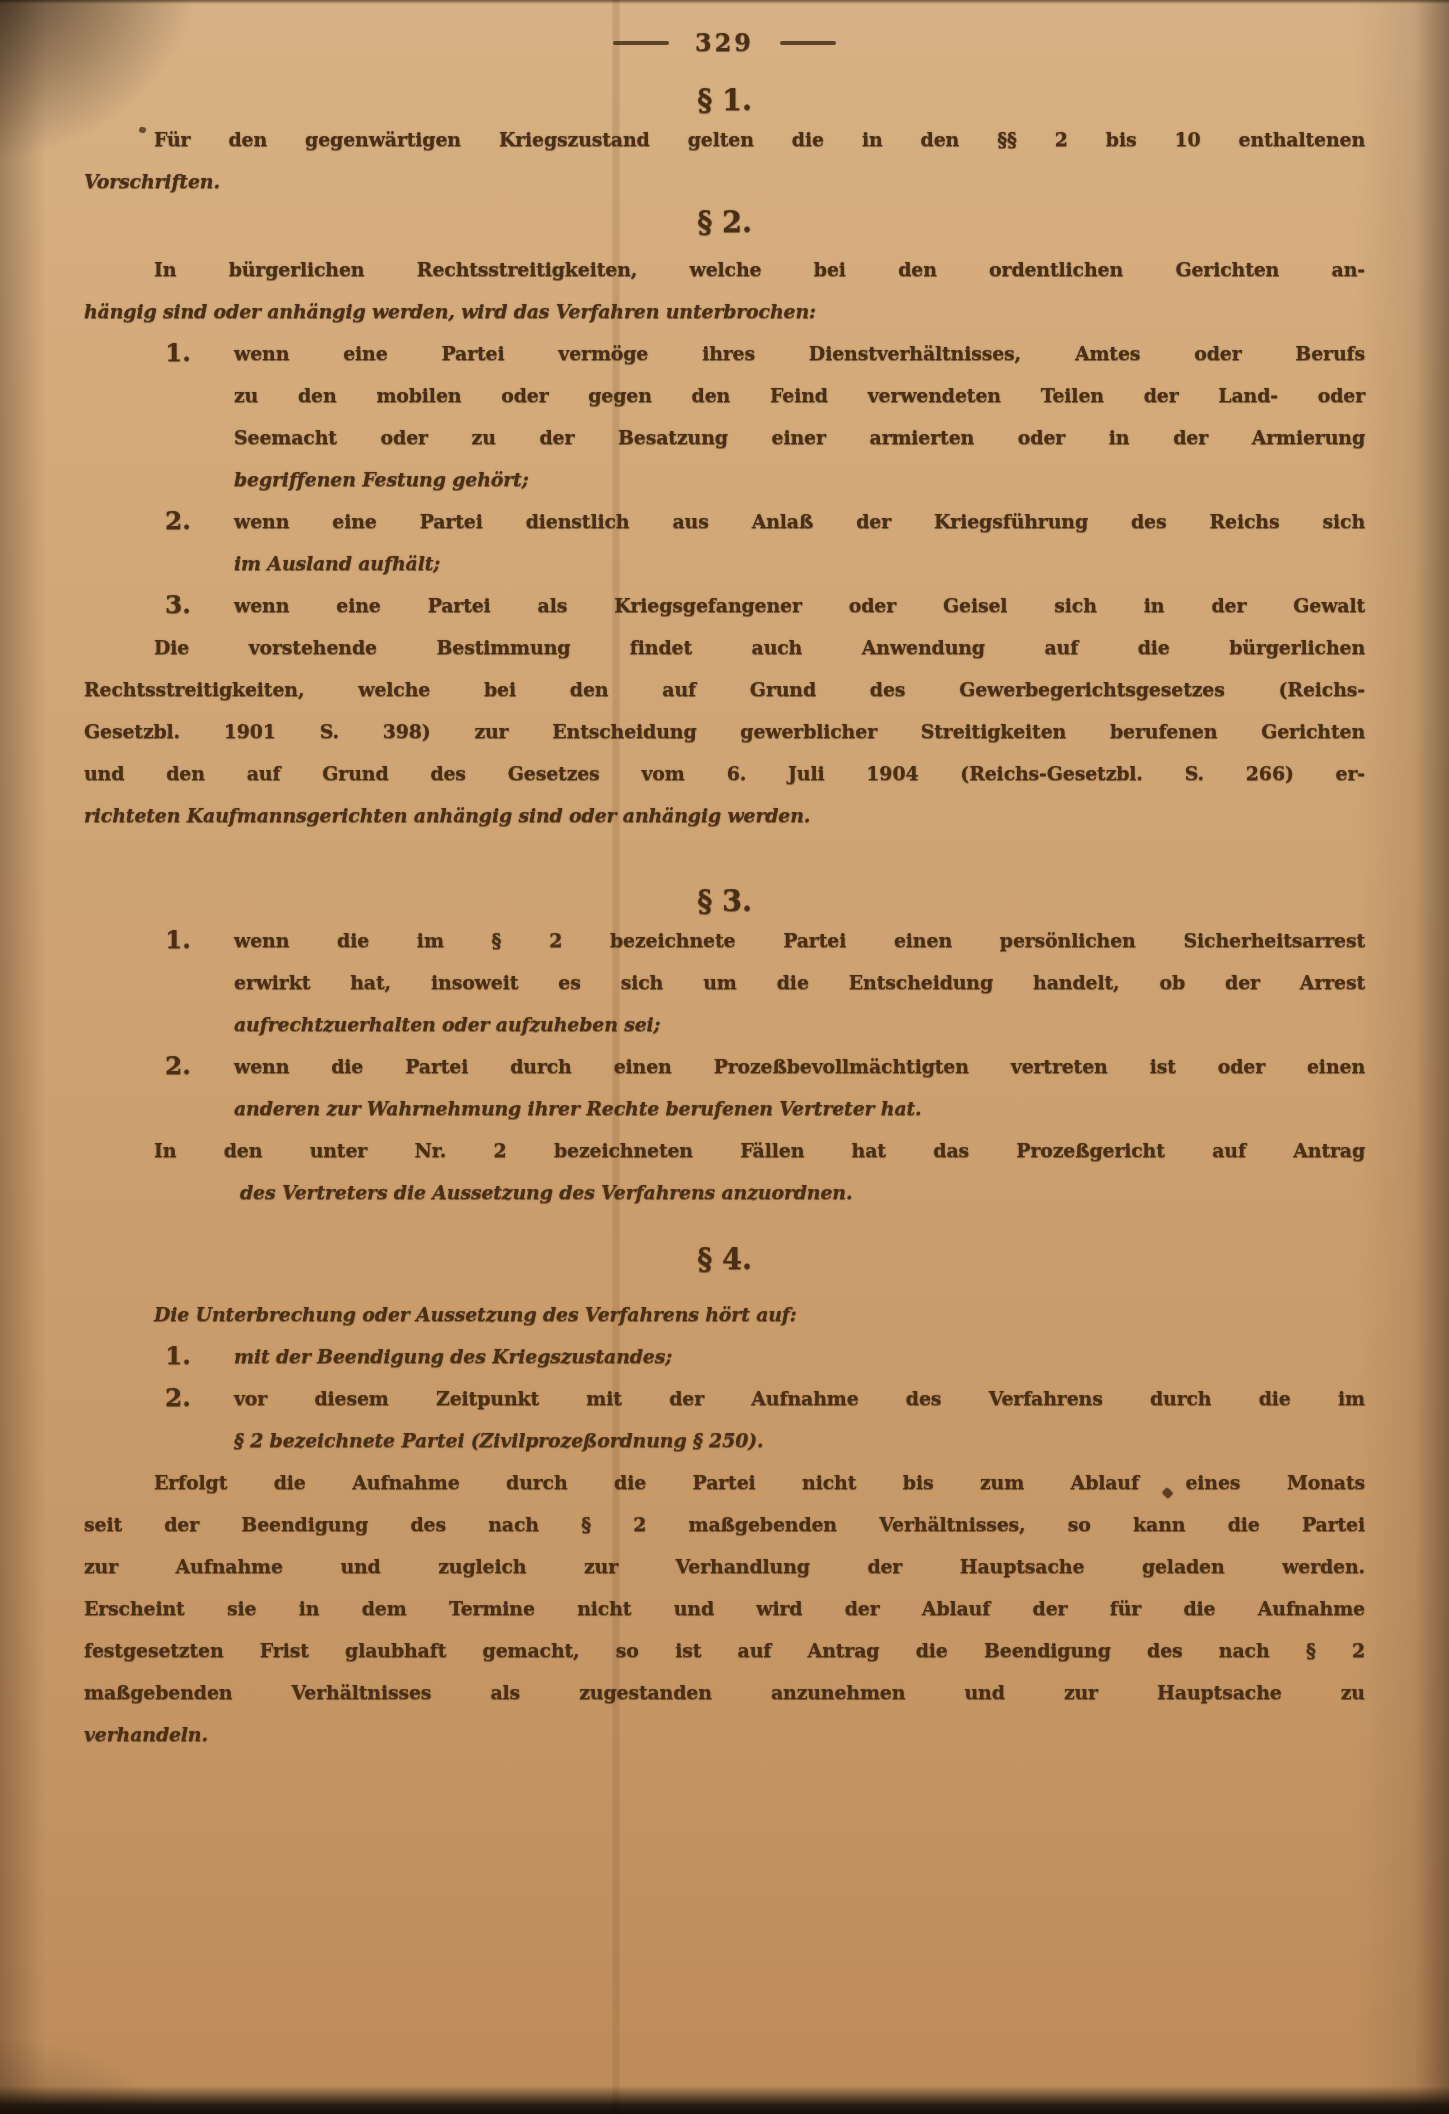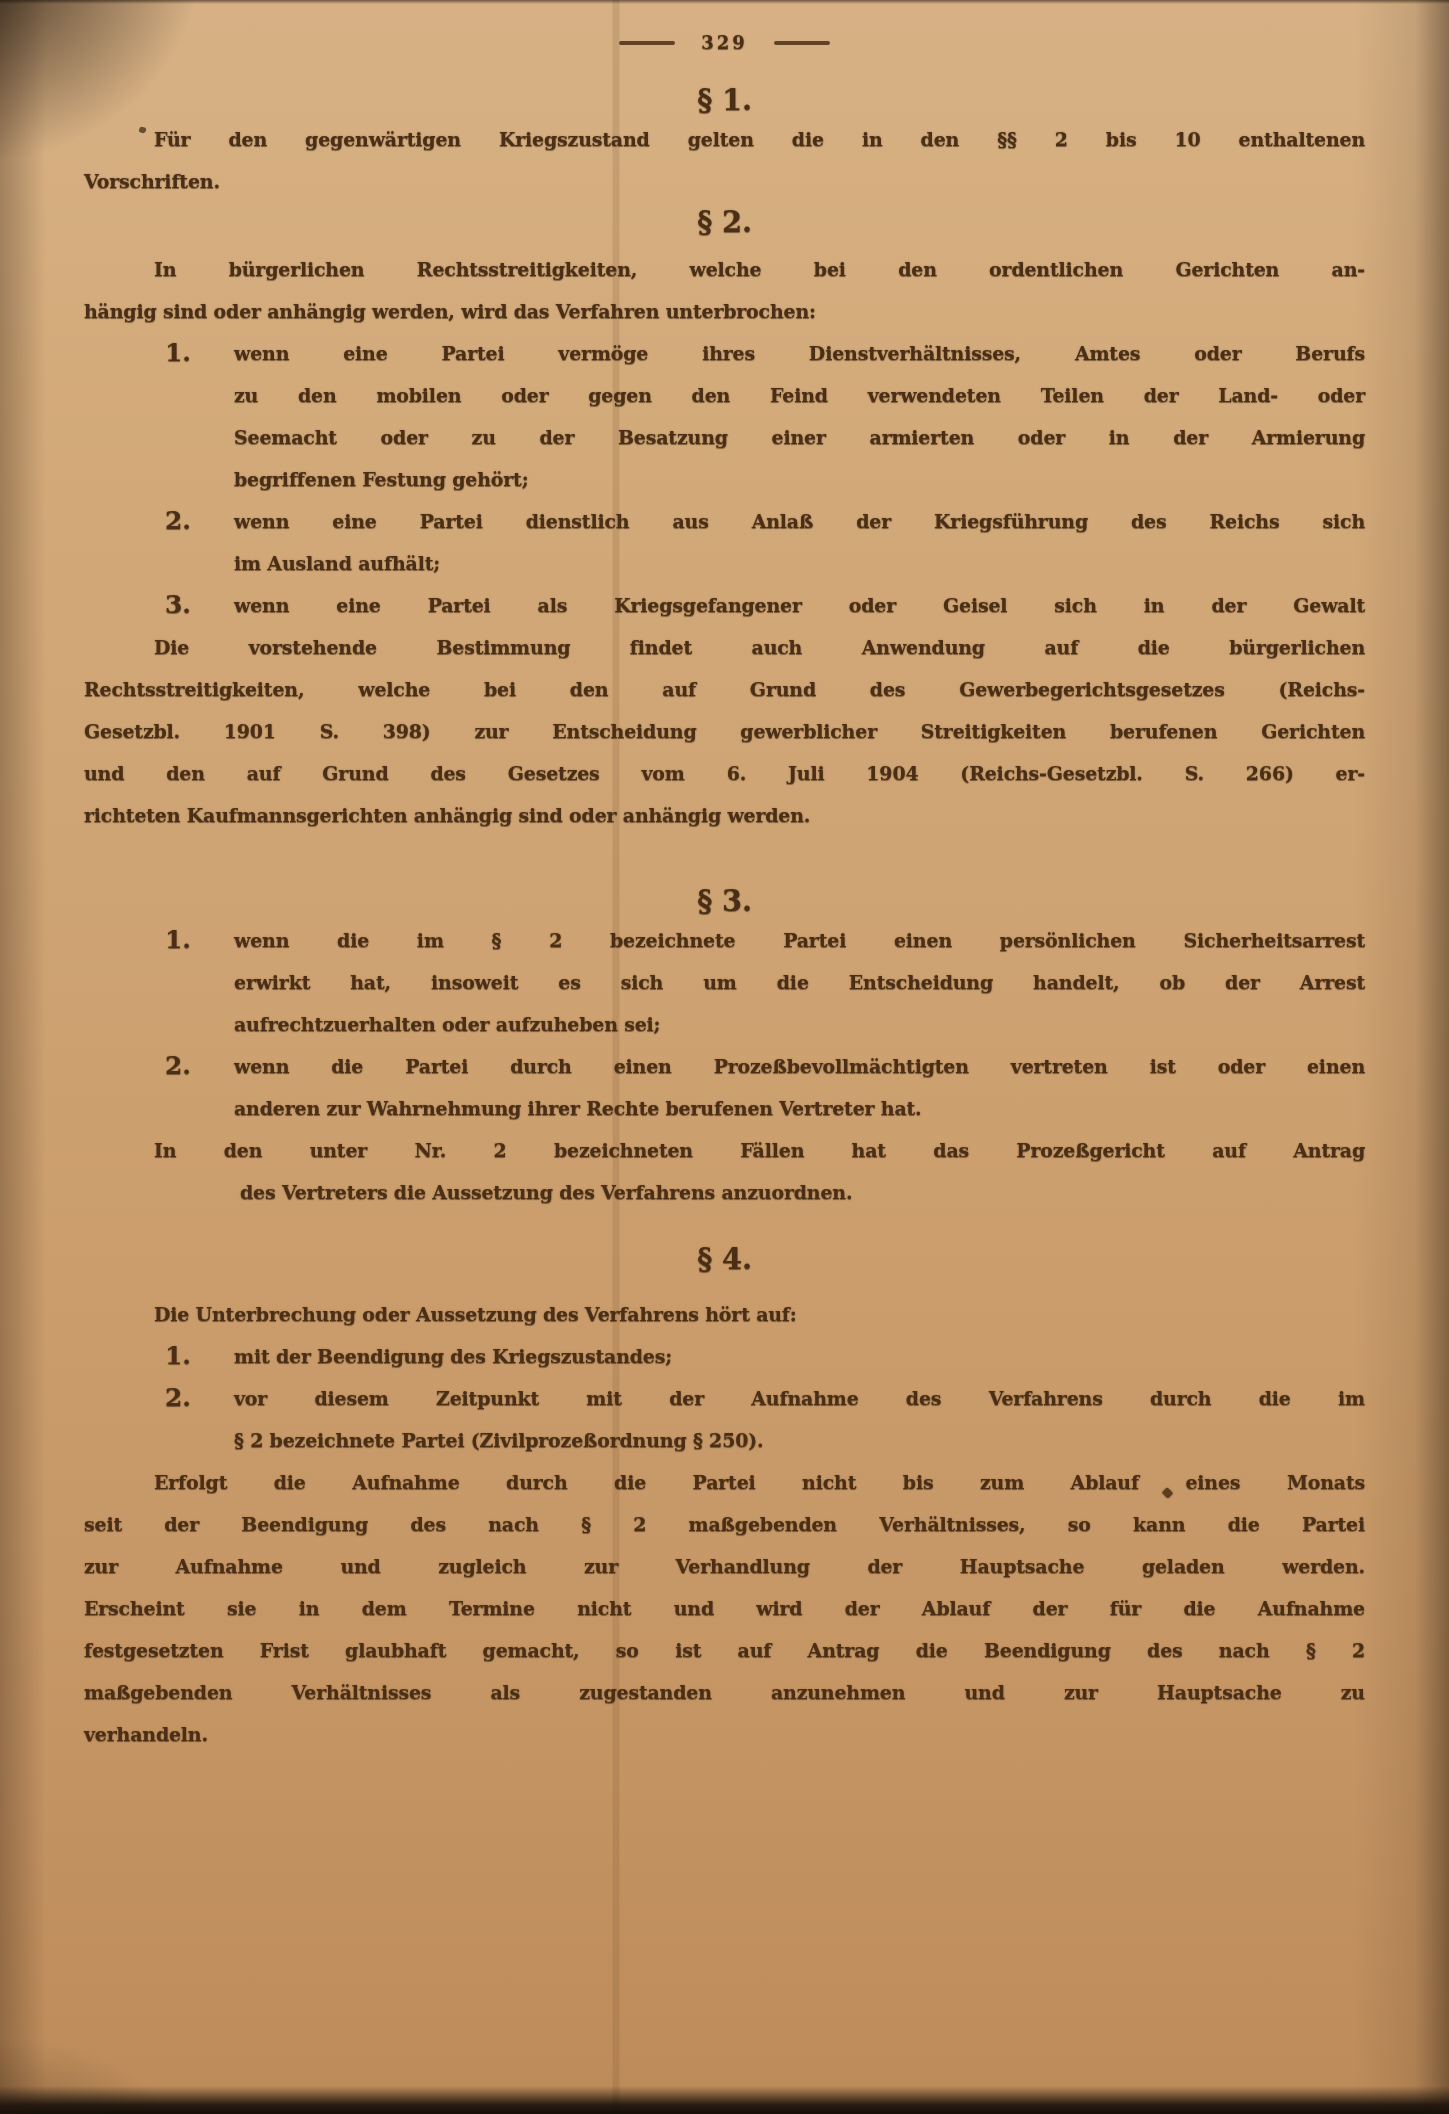--- a/index.html
+++ b/index.html
@@ -18,30 +18,30 @@
       linear-gradient(90deg, rgba(40,24,12,.30) 0px, rgba(40,24,12,0) 46px),
       linear-gradient(270deg, rgba(30,18,9,.42) 0px, rgba(30,18,9,.10) 34px, rgba(30,18,9,0) 95px),
       linear-gradient(0deg, rgba(12,8,5,.95) 0px, rgba(12,8,5,.85) 9px, rgba(12,8,5,0) 28px),
       linear-gradient(90deg, rgba(0,0,0,0) 0px, rgba(0,0,0,0) 612px, rgba(105,70,36,.16) 613px, rgba(105,70,36,.16) 619px, rgba(0,0,0,0) 620px),
       linear-gradient(180deg, #d7b185 0%, #d3aa7a 18%, #cfa474 40%, #cb9d6c 60%, #c79867 75%, #c29160 88%, #bd8b59 100%);
     text-shadow:0 0.5px 0.8px rgba(55,34,16,.55), 0 0 2px rgba(80,52,26,.30);
     letter-spacing:-0.2px;
   }
   .content{position:absolute;left:0;top:0;right:0;padding:0 84px;}
   .pagenum{
-    margin-top:26px;line-height:34px;font-size:18px;
+    margin-top:26px;line-height:34px;font-size:24px;
     display:flex;align-items:center;justify-content:center;gap:26px;
     letter-spacing:3px;
   }
   .rule{width:56px;height:4px;background:rgba(74,47,22,.85);border-radius:2px;}
   .shead{text-align:center;font-size:29px;line-height:36px;}
   .h1{margin-top:22px}.h2{margin-top:2px}.h3{margin-top:47px}.h4{margin-top:28px}
   .p-s2a{margin-top:8px}.p-s3a{margin-top:7px}.p-s4a{margin-top:16px}
   .ln{font-size:19px;line-height:42px;text-align:justify;text-align-last:justify;white-space:normal;}
-  .ln.end{text-align:right;text-align-last:left;}
+  .ln.end{text-align:right;text-align-last:left;font-style:italic;}
   .t1{text-indent:70px;}
   .t2{text-indent:156px;}
   .item{position:relative;padding-left:150px;}
   .item .num{position:absolute;left:81px;top:0;font-size:25px;line-height:42px;}
   .speck1{position:absolute;left:139px;top:127px;width:7px;height:6px;border-radius:50% 40% 50% 45%;background:rgba(64,40,20,.72);transform:rotate(18deg);}
   .speck2{position:absolute;left:1163px;top:1489px;width:9px;height:8px;border-radius:2px;background:rgba(74,45,20,.85);transform:rotate(45deg);box-shadow:0 0 2px rgba(74,45,20,.5);}
 </style>
 </head>
 <body>
 

